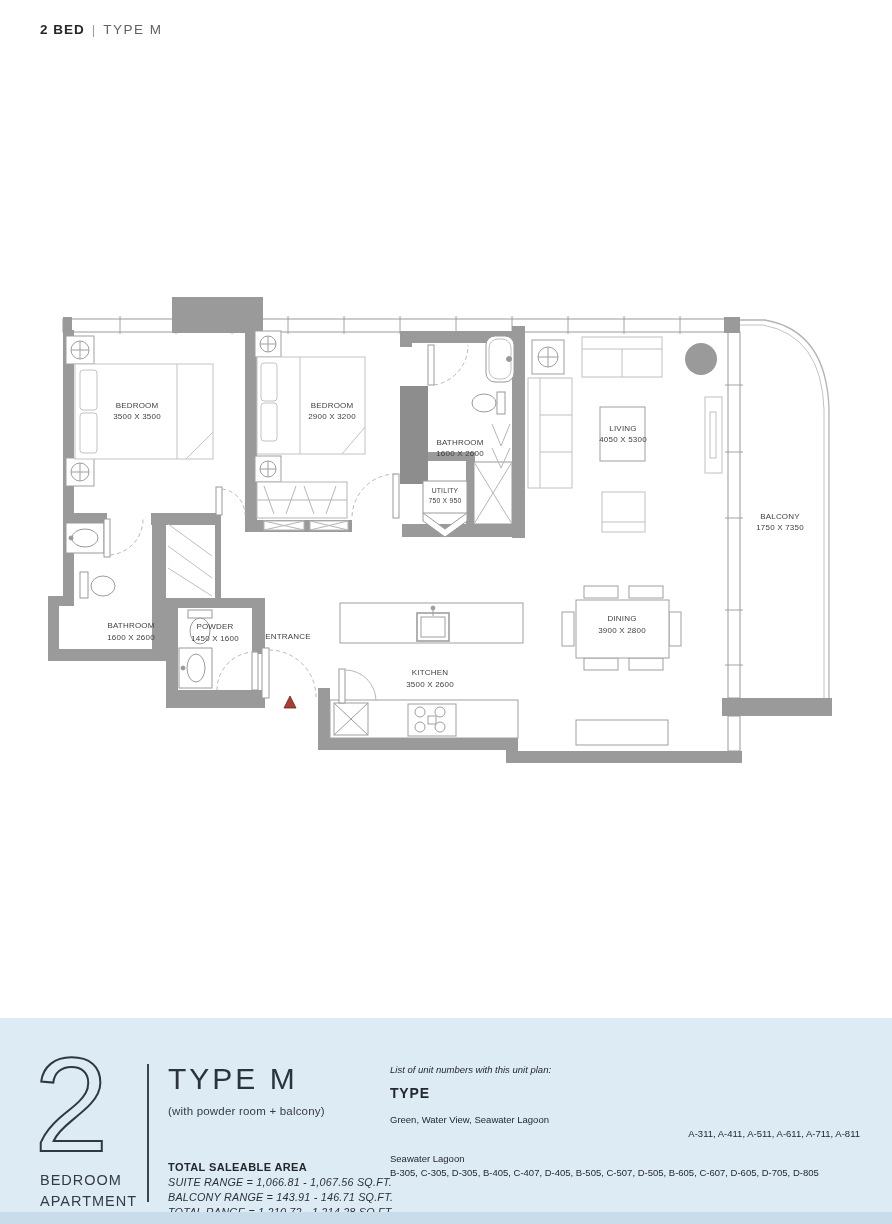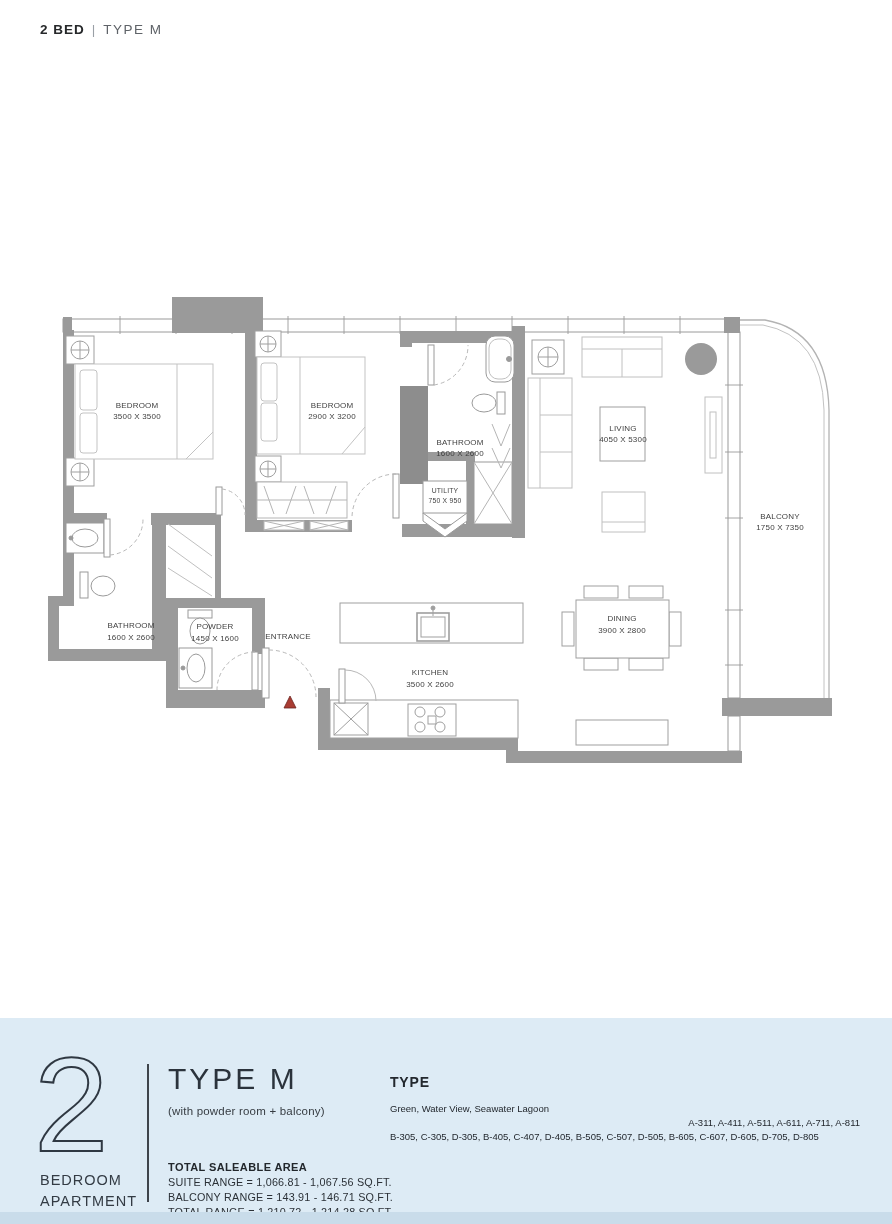--- a/index.html
+++ b/index.html
@@ -19,21 +19,21 @@
   .footer-strip{position:absolute;left:0;bottom:0;width:892px;height:12px;background:#c9dcea;}
   .big2{position:absolute;left:34px;top:20px;font-size:134px;line-height:1;font-weight:200;
         color:#2f3842;-webkit-text-fill-color:transparent;-webkit-text-stroke:2px #2f3842;}
   .unitlabel{position:absolute;left:40px;top:152px;font-size:14.5px;line-height:21px;
         letter-spacing:1px;color:#333b44;}
   .vdiv{position:absolute;left:147px;top:46px;width:2px;height:138px;background:#3e444b;}
   .typeblock{position:absolute;left:168px;top:44px;}
   .type-title{font-size:30px;letter-spacing:3px;color:#2b333c;font-weight:400;}
   .type-sub{margin-top:9px;font-size:11.5px;color:#363c42;letter-spacing:.2px;}
   .area-head{margin-top:44px;font-size:11px;font-weight:bold;letter-spacing:.4px;color:#22272c;}
-  .area-line{margin-top:3px;font-size:10.8px;color:#2b3137;letter-spacing:.2px;}
+  .area-line{margin-top:3px;font-size:10.8px;color:#2b3137;letter-spacing:.2px;font-style:italic;}
   .views{position:absolute;left:390px;top:46px;width:470px;color:#23282e;}
   .views-intro{font-size:9.5px;font-style:italic;}
   .views-head{margin-top:10px;font-size:14px;font-weight:bold;letter-spacing:.8px;}
   .views-g1t{margin-top:13px;font-size:9.5px;}
   .views-g1u{margin-top:3px;font-size:9.5px;text-align:right;}
   .views-g2t{margin-top:14px;font-size:9.5px;}
   .views-g2u{margin-top:3px;font-size:9.5px;}
 </style>
 </head>
 <body>
@@ -289,22 +289,24 @@
     <div class="typeblock">
       <div class="type-title">TYPE M</div>
       <div class="type-sub">(with powder room + balcony)</div>
       <div class="area-head">TOTAL SALEABLE AREA</div>
       <div class="area-line">SUITE RANGE = 1,066.81 - 1,067.56 SQ.FT.</div>
       <div class="area-line">BALCONY RANGE = 143.91 - 146.71 SQ.FT.</div>
       <div class="area-line">TOTAL RANGE = 1,210.72 - 1,214.28 SQ.FT.</div>
     </div>
 
     <div class="views">
+      <div class="views-intro">List of unit numbers with this unit plan:</div>
       <div class="views-head">TYPE</div>
       <div class="views-g1t">Green, Water View, Seawater Lagoon</div>
       <div class="views-g1u">A-311, A-411, A-511, A-611, A-711, A-811</div>
+      <div class="views-g2t">Seawater Lagoon</div>
       <div class="views-g2u">B-305, C-305, D-305, B-405, C-407, D-405, B-505, C-507, D-505, B-605, C-607, D-605, D-705, D-805</div>
     </div>
 
     <div class="footer-strip"></div>
   </div>
 
 </div>
 
 </body></html>

